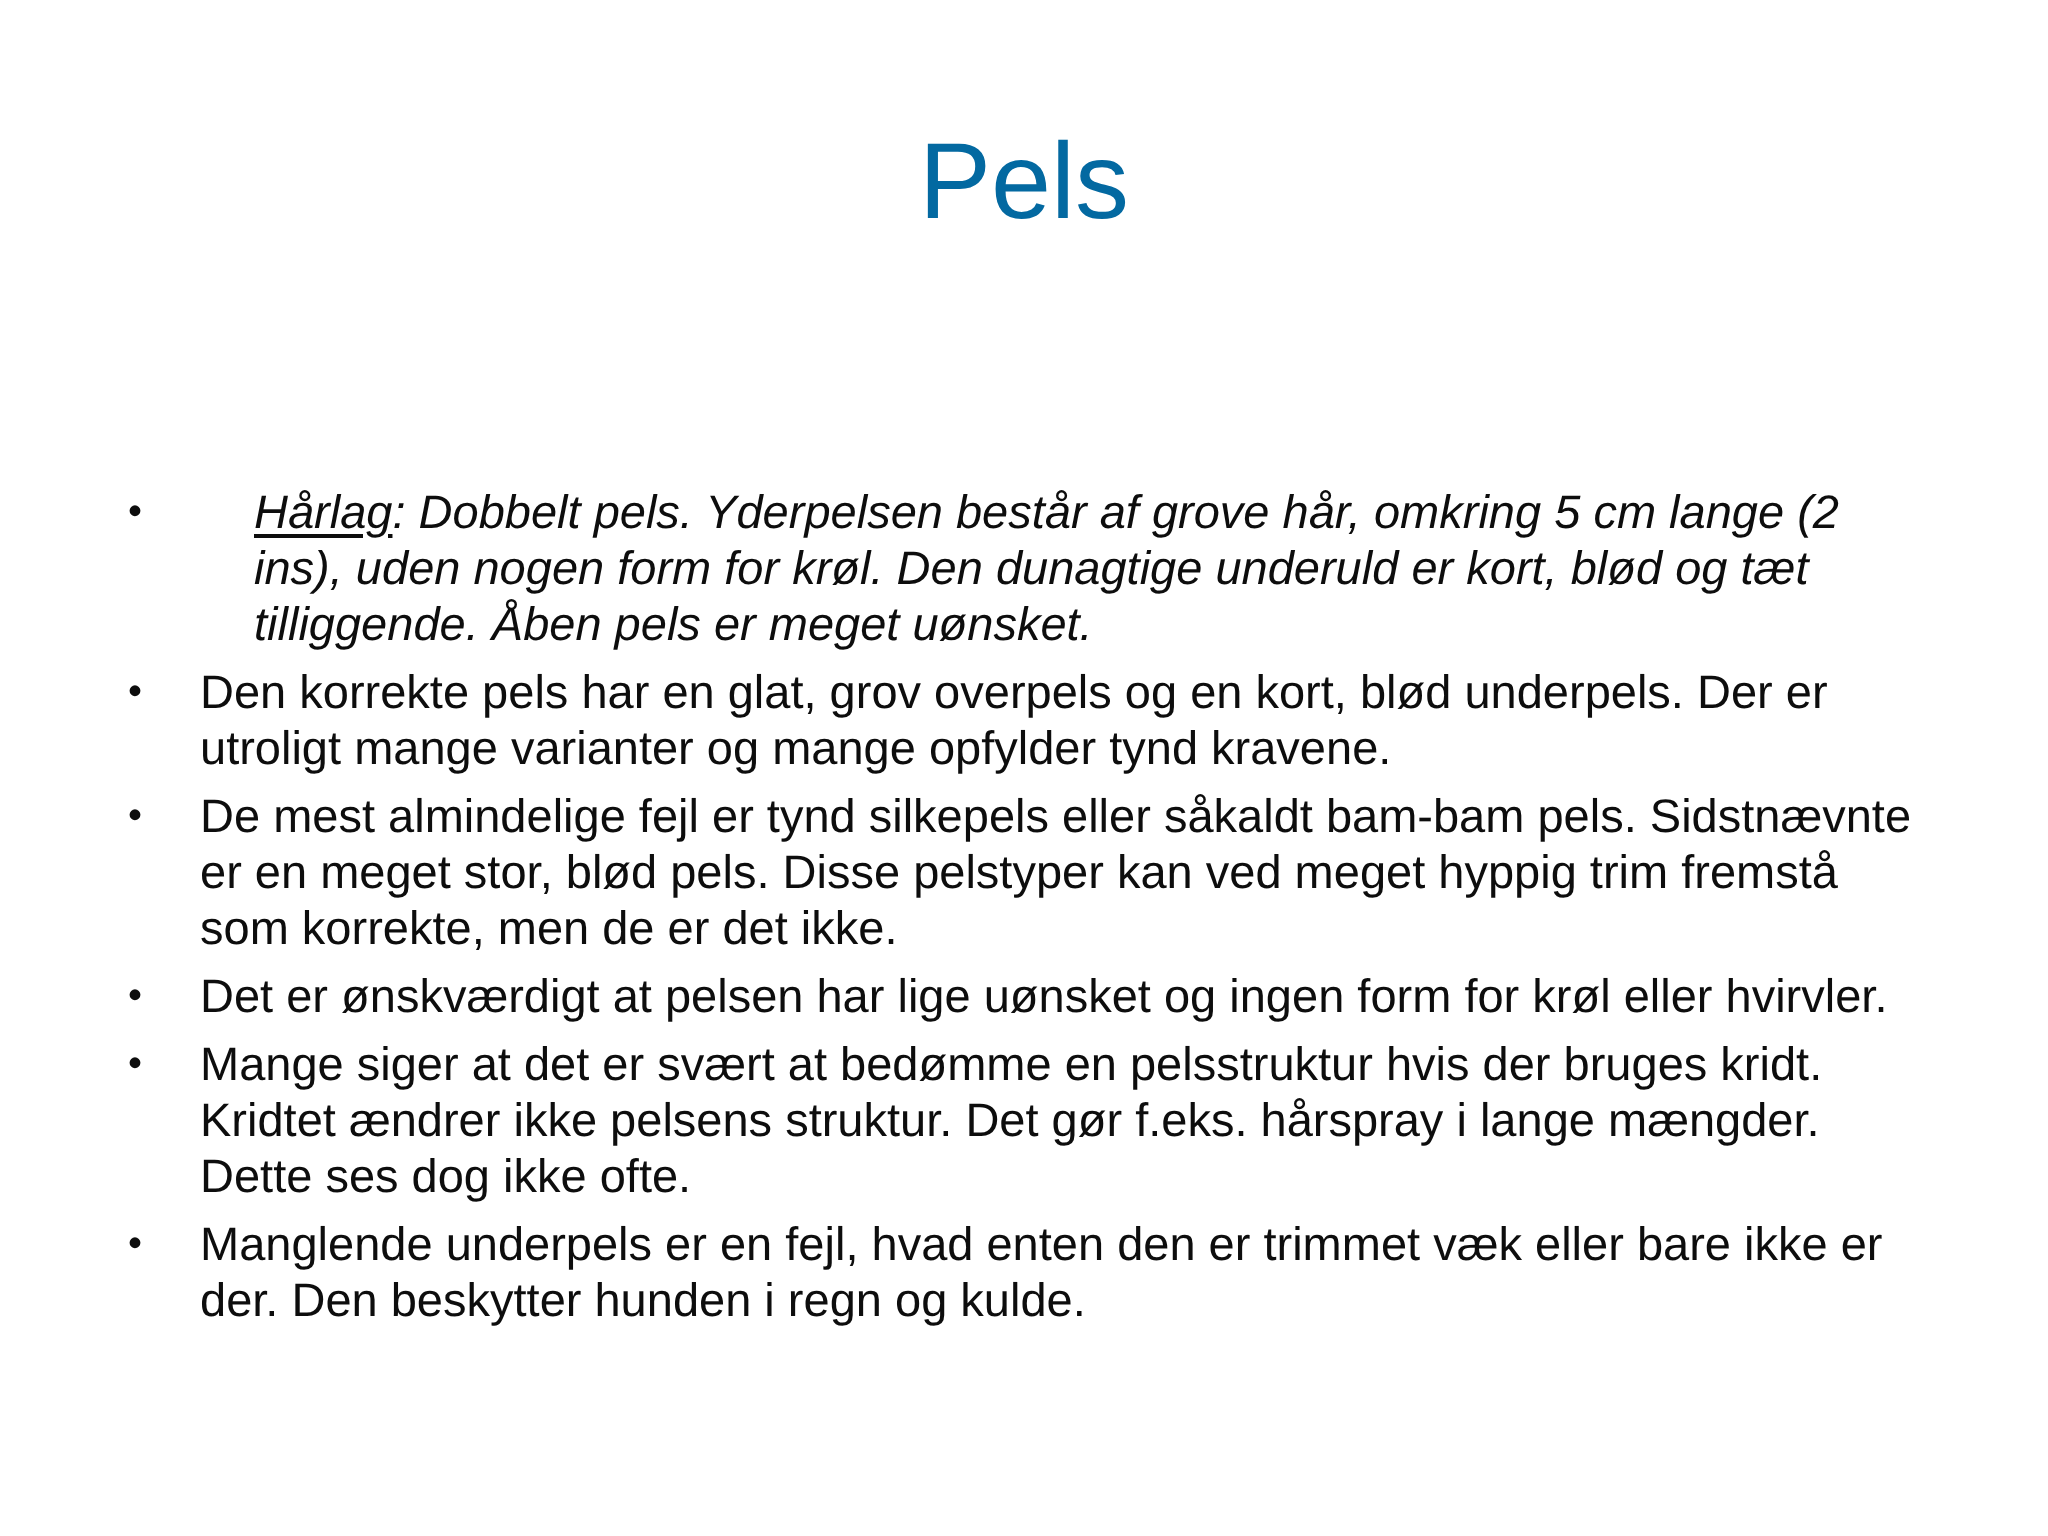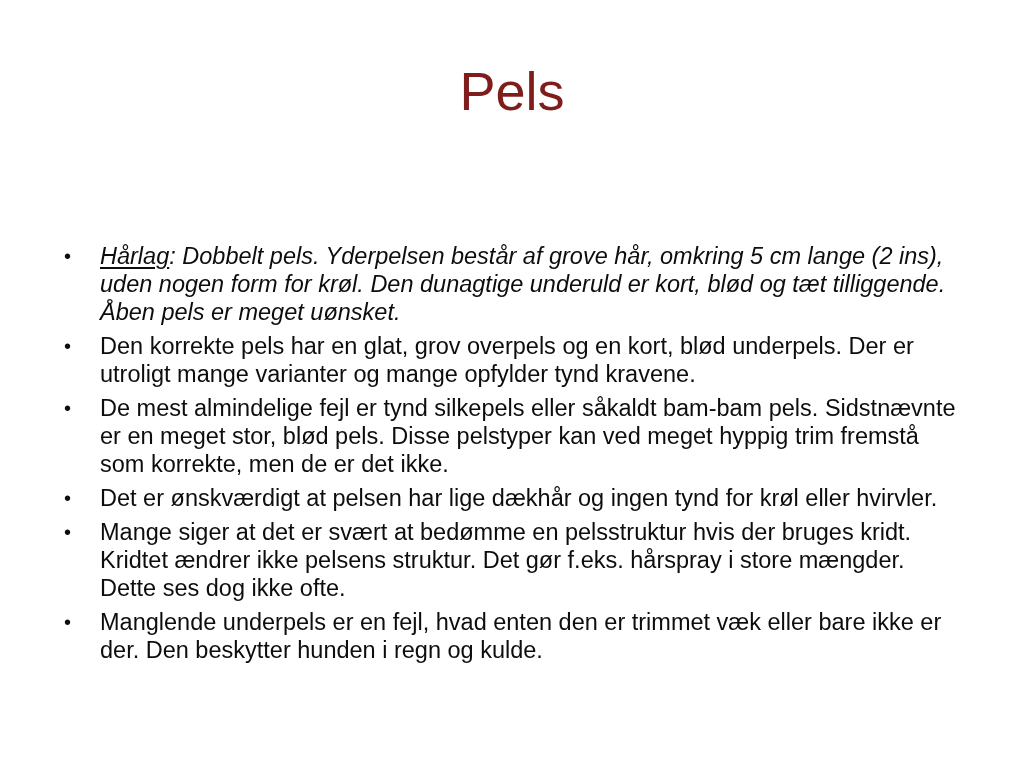--- a/index.html
+++ b/index.html
@@ -15,21 +15,21 @@
     width: 1024px;
     height: 768px;
     background: #ffffff;
   }
   .slide-title {
     margin-top: 60px;
     text-align: center;
     font-size: 54px;
     font-weight: 400;
     letter-spacing: 0px;
-    color: #7f1d1d;
+    color: #0369a1;
   }
   .bullet-list {
     list-style: none;
     position: absolute;
     left: 62px;
     top: 182px;
     width: 902px;
   }
   .bullet-item {
     display: flex;
@@ -41,21 +41,21 @@
   }
   .bullet-marker {
     flex: 0 0 38px;
     font-size: 20px;
     line-height: 28px;
     padding-left: 2px;
   }
   .bullet-text {
     flex: 1 1 auto;
   }
-  .italic { font-style: italic; }
+  .italic { font-style: italic; margin-left: 27px; }
   .lead-underline {
     font-style: italic;
     text-decoration: underline;
     text-underline-offset: 3px;
   }
 </style>
 </head>
 <body>
 
 <div class="slide">
@@ -74,26 +74,26 @@
       <span class="bullet-text">Den korrekte pels har en glat, grov overpels og en kort, blød underpels. Der er utroligt mange varianter og mange opfylder tynd kravene.</span>
     </li>
 
     <li class="bullet-item">
       <span class="bullet-marker">•</span>
       <span class="bullet-text">De mest almindelige fejl er tynd silkepels eller såkaldt bam-bam pels. Sidstnævnte er en meget stor, blød pels. Disse pelstyper kan ved meget hyppig trim fremstå som korrekte, men de er det ikke.</span>
     </li>
 
     <li class="bullet-item">
       <span class="bullet-marker">•</span>
-      <span class="bullet-text">Det er ønskværdigt at pelsen har lige dækhår og ingen tynd for krøl eller hvirvler.</span>
+      <span class="bullet-text">Det er ønskværdigt at pelsen har lige uønsket og ingen form for krøl eller hvirvler.</span>
     </li>
 
     <li class="bullet-item">
       <span class="bullet-marker">•</span>
-      <span class="bullet-text">Mange siger at det er svært at bedømme en pelsstruktur hvis der bruges kridt. Kridtet ændrer ikke pelsens struktur. Det gør f.eks. hårspray i store mængder. Dette ses dog ikke ofte.</span>
+      <span class="bullet-text">Mange siger at det er svært at bedømme en pelsstruktur hvis der bruges kridt. Kridtet ændrer ikke pelsens struktur. Det gør f.eks. hårspray i lange mængder. Dette ses dog ikke ofte.</span>
     </li>
 
     <li class="bullet-item">
       <span class="bullet-marker">•</span>
       <span class="bullet-text">Manglende underpels er en fejl, hvad enten den er trimmet væk eller bare ikke er der. Den beskytter hunden i regn og kulde.</span>
     </li>
 
   </ul>
 </div>
 

